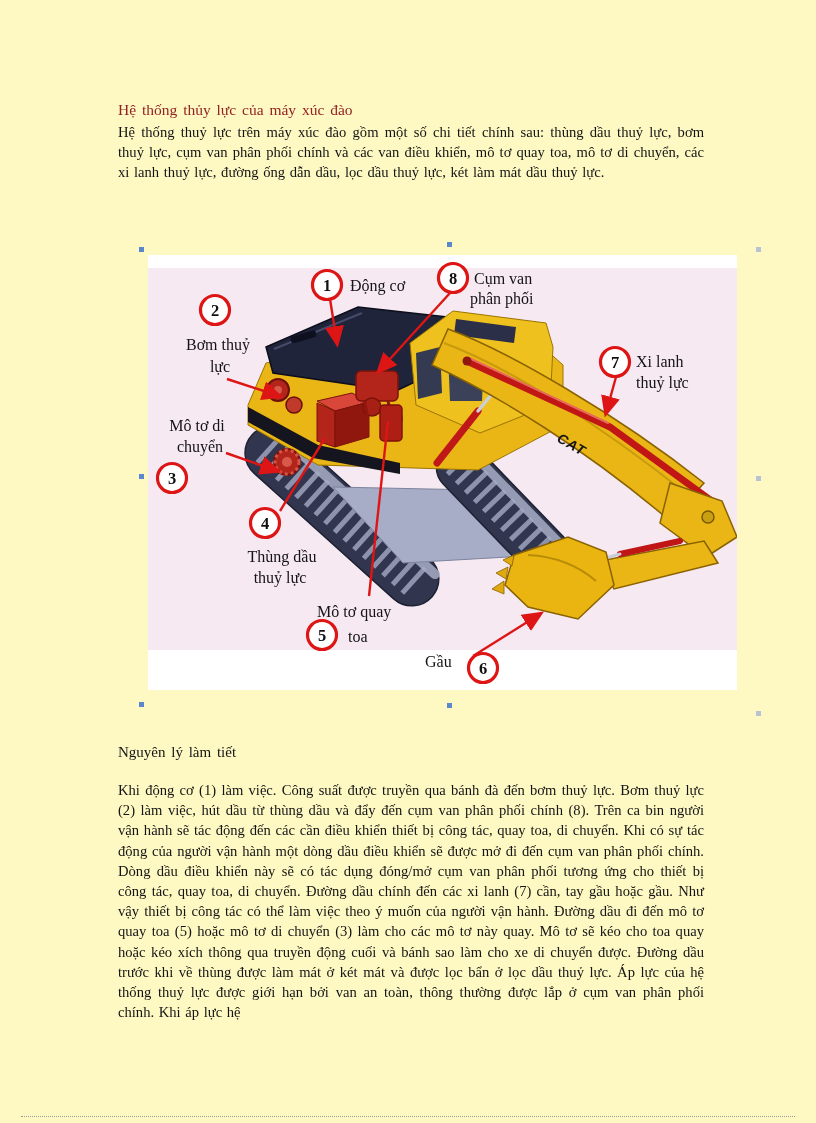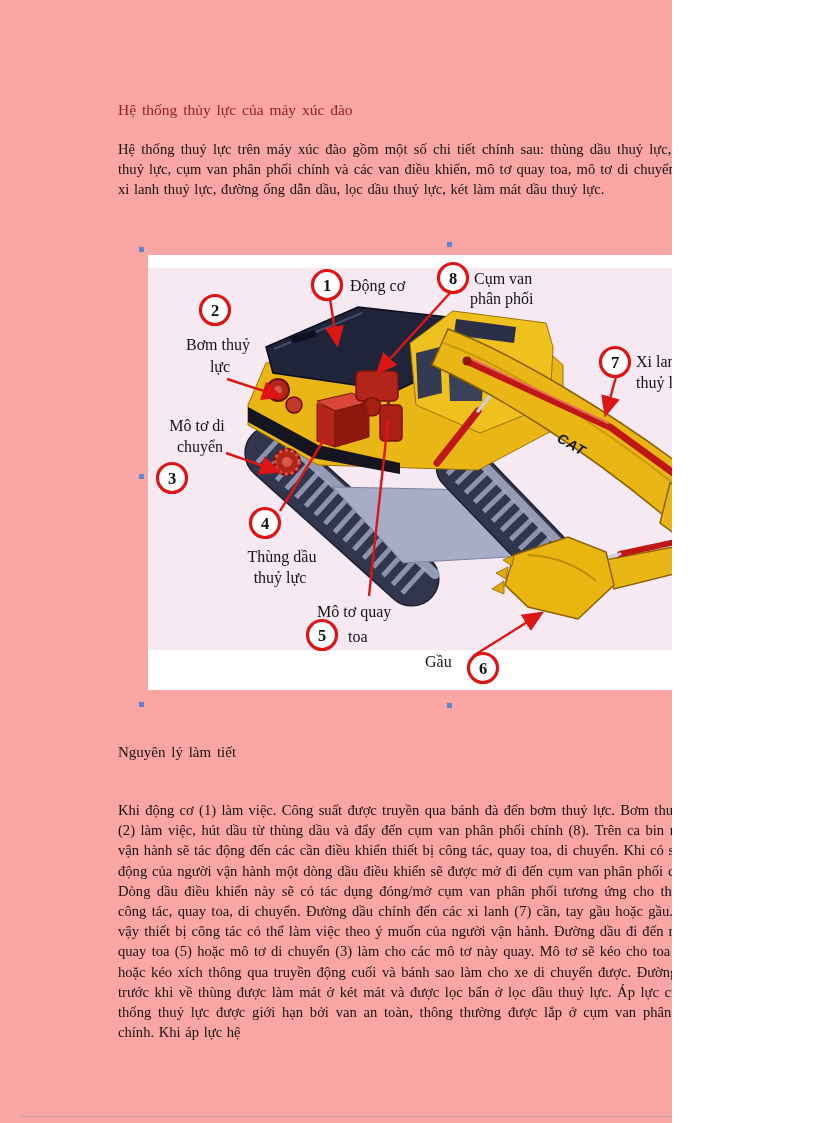--- a/index.html
+++ b/index.html
@@ -1,40 +1,40 @@
 <!DOCTYPE html>
 <html><head>
 <meta charset="utf-8">
 <style>
   html,body{margin:0;padding:0;background:#ffffff;}
   .page{
     position:relative;
-    width:672px;height:1123px;
-    background:#fca5a5;
+    width:816px;height:1123px;
+    background:#fef9c3;
     font-family:"Liberation Serif","DejaVu Serif",serif;
     color:#161616;
     overflow:hidden;
   }
   .doc-title{
     position:absolute;left:118px;top:100px;width:585px;
     font-size:15.5px;color:#932323;line-height:20px;
     word-spacing:2px;
   }
   .para{
     position:absolute;left:118px;width:586px;
     font-size:14.6px;line-height:20.2px;
     text-align:justify;color:#141414;
     word-spacing:1px;
   }
-  .para-intro{top:139px;}
+  .para-intro{top:122px;}
   .section-heading{
     position:absolute;left:118px;top:744px;
     font-size:15px;color:#141414;word-spacing:2px;
   }
-  .para-body{top:780px;margin-top:20px;}
+  .para-body{top:780px;}
   .figure-wrap{
     position:absolute;left:139px;top:241px;width:624px;height:482px;
   }
   .figure-svg{position:absolute;left:9px;top:14px;}
   .handle{
     position:absolute;width:5px;height:5px;background:#5b87cf;
   }
   .handle.faint{background:#b9c2d4;}
   .page-boundary{
     position:absolute;left:21px;top:1116px;width:774px;height:0;

